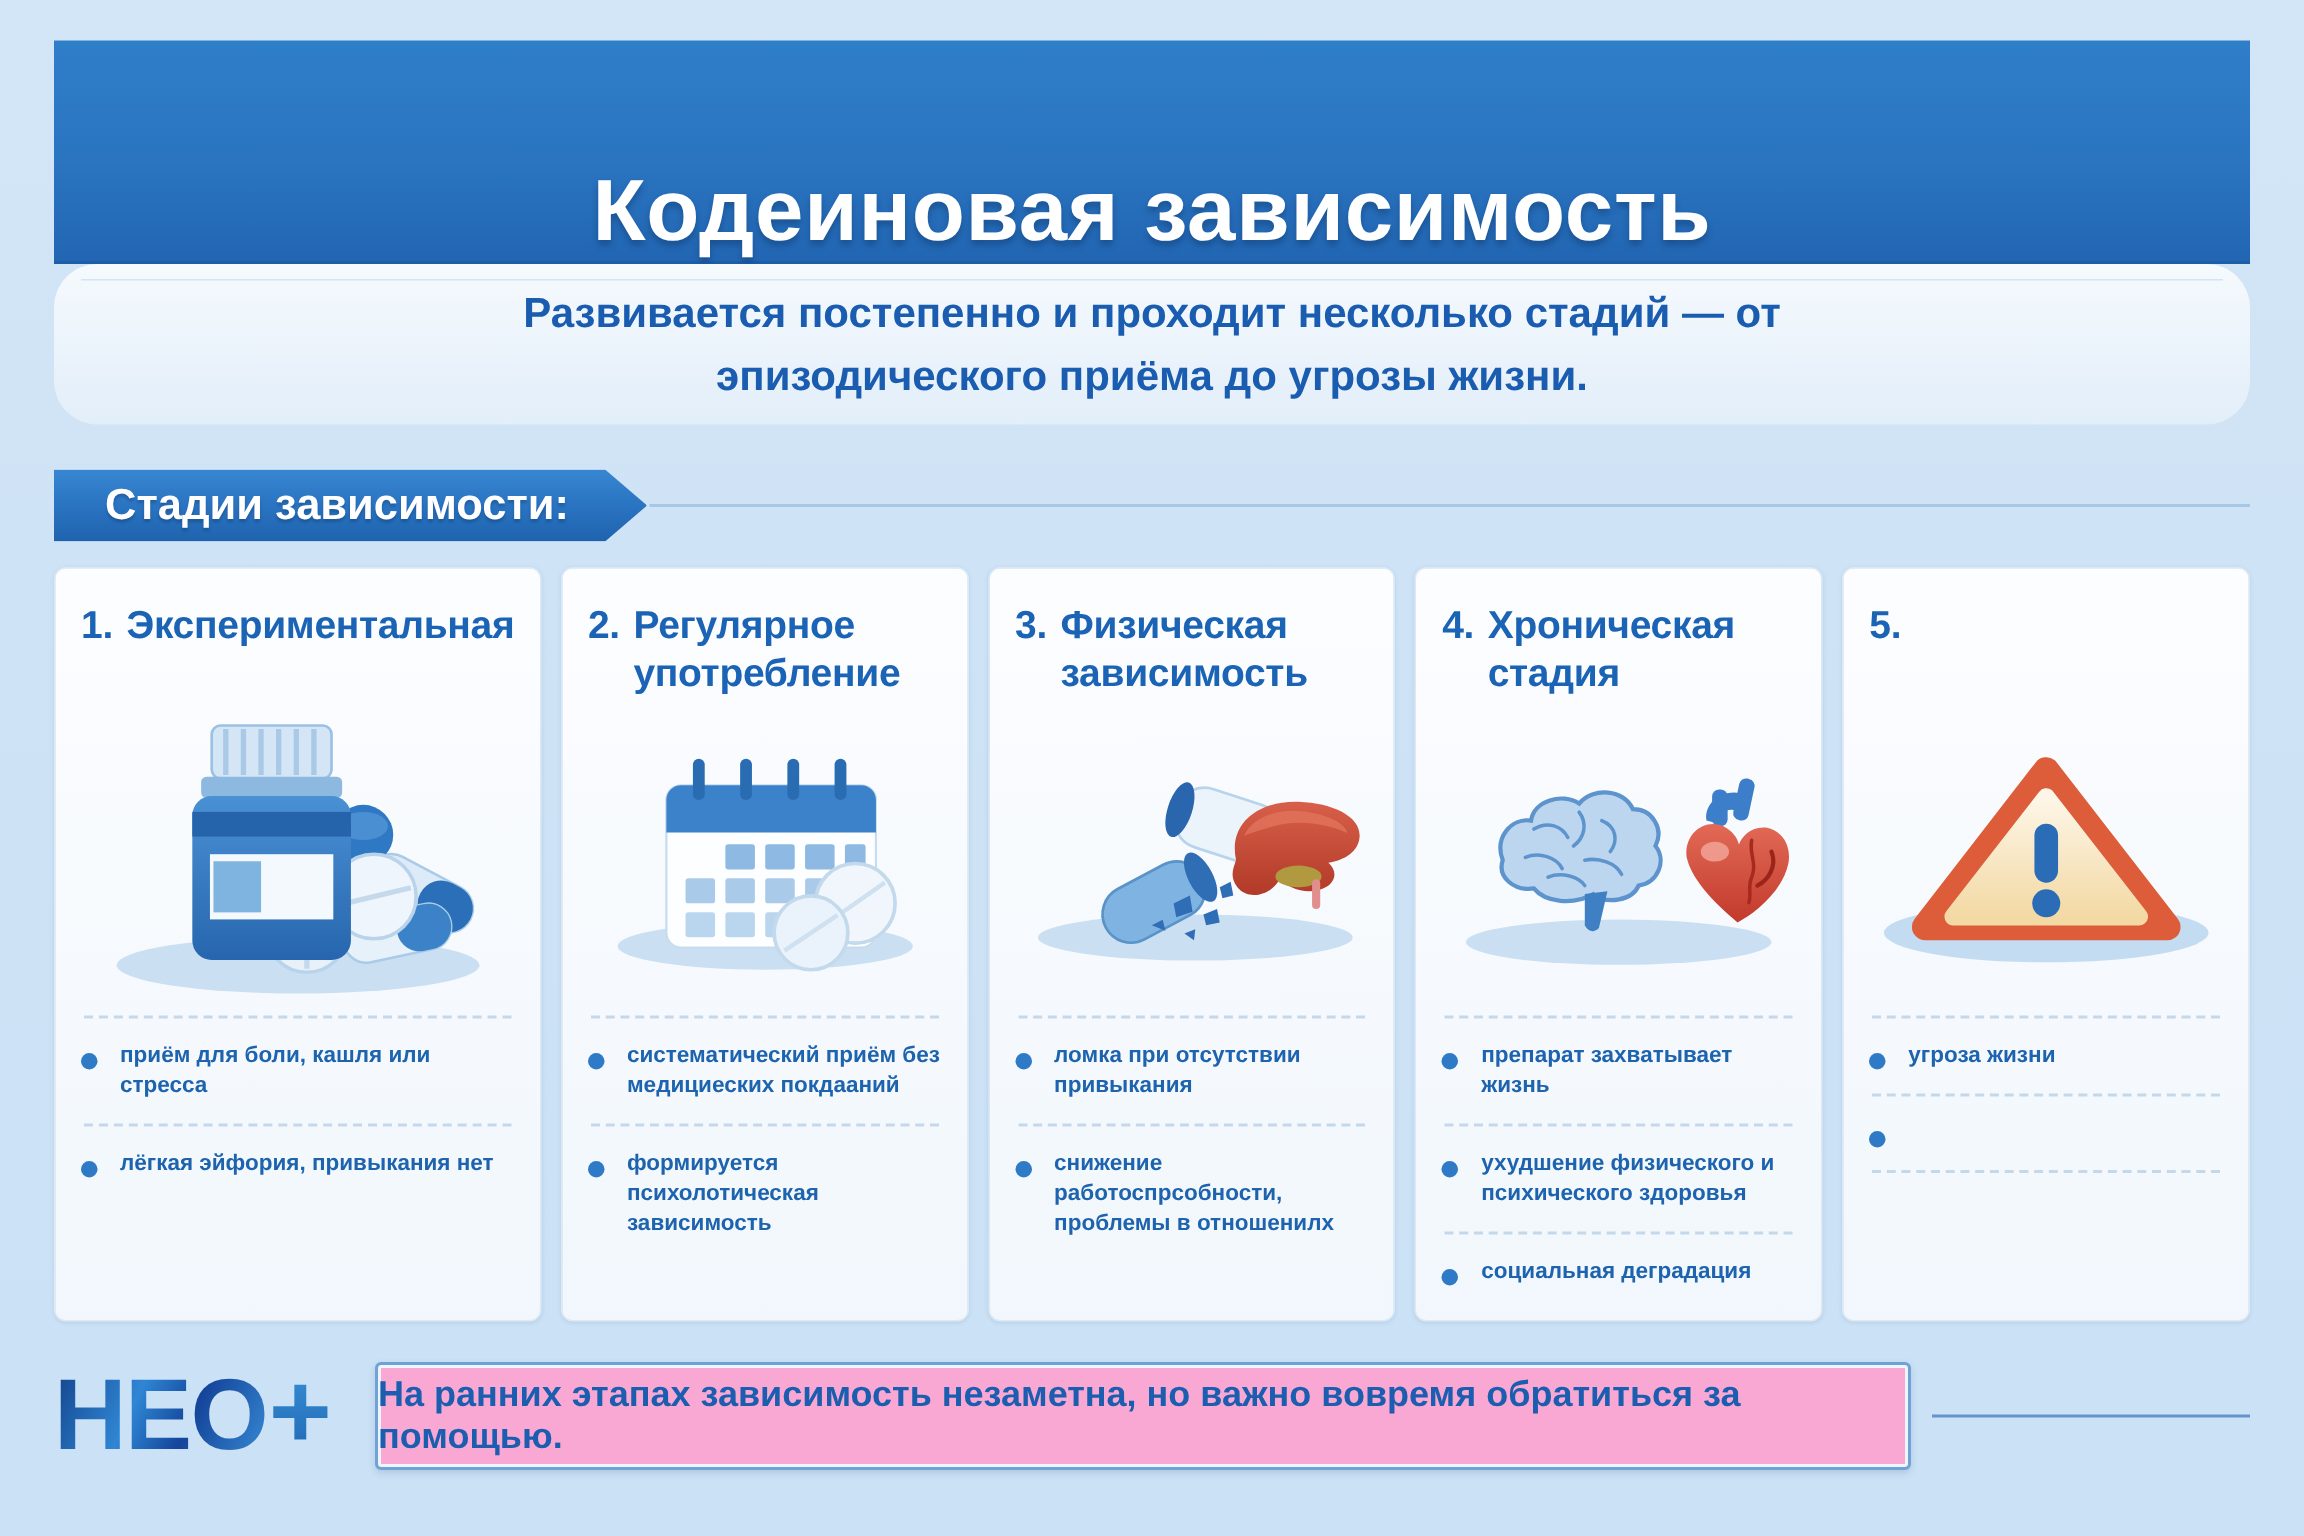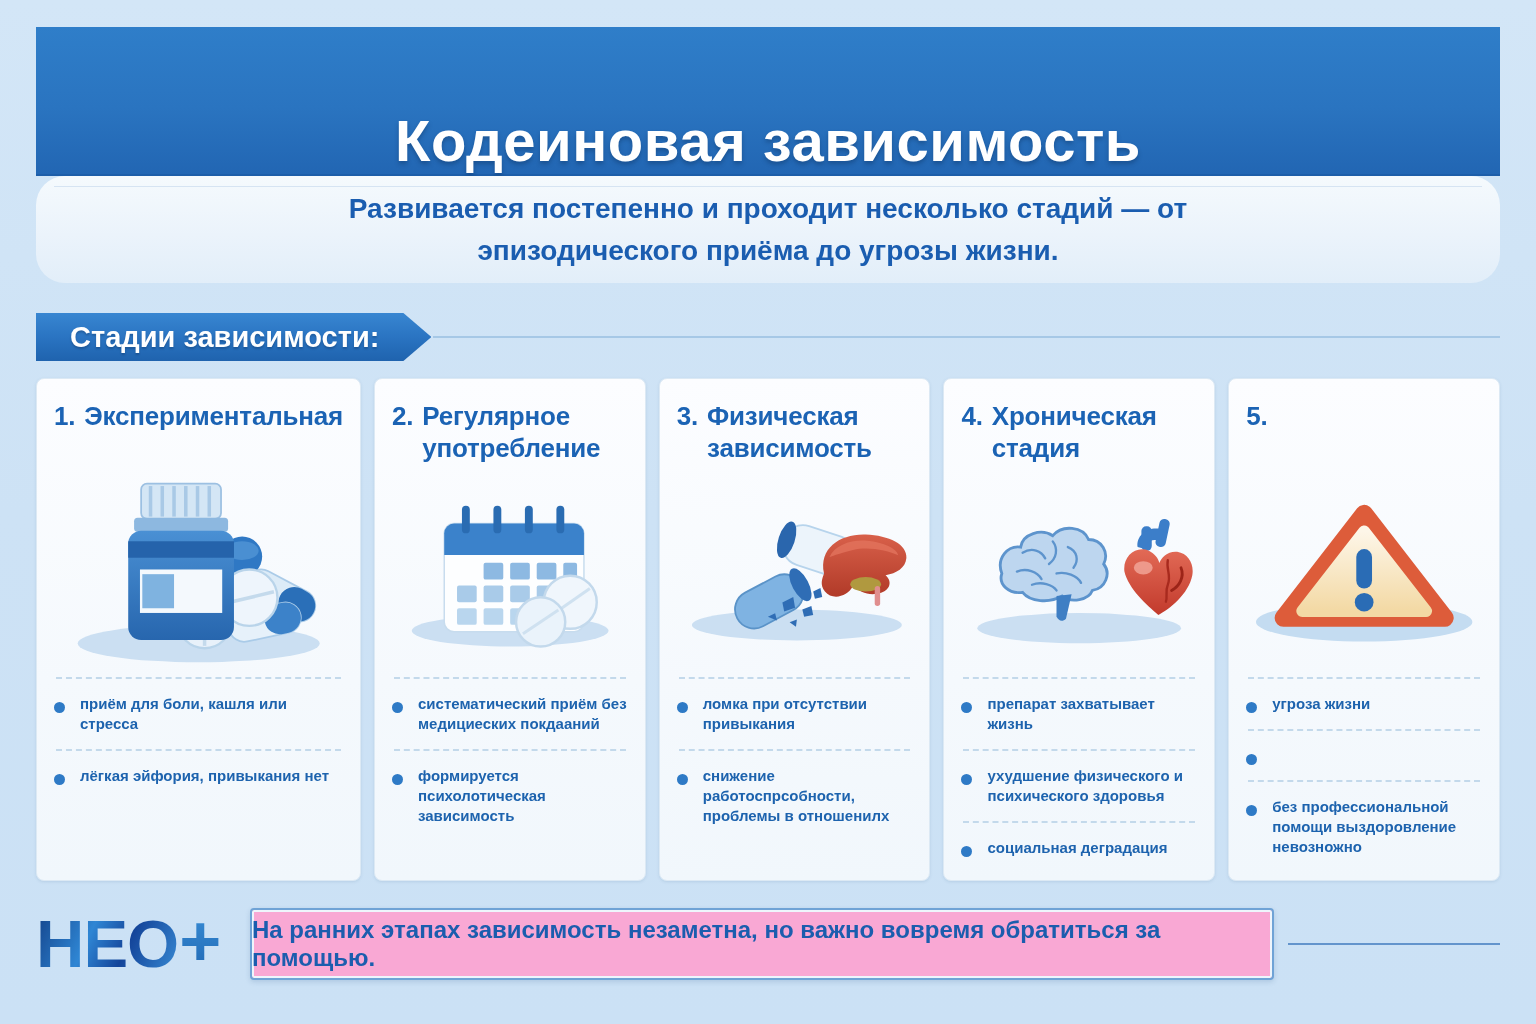--- a/index.html
+++ b/index.html
@@ -369,24 +369,20 @@
       <div class="dash"></div>
       <div class="bullet">
         <span class="dot"></span>
         <span>угроза жизни</span>
       </div>
       <div class="dash mid"></div>
       <div class="bullet">
         <span class="dot"></span>
       </div>
       <div class="dash mid"></div>
-      <div class="bullet">
-        <span class="dot"></span>
-        <span>без профессиональной помощи выздоровление невозножно</span>
-      </div>
     </div>
 
   </div>
 
   <div class="footer">
     <div class="logo">
       <span class="word">НЕО</span>
       <span class="plus">+</span>
     </div>
     <div class="note-box">

